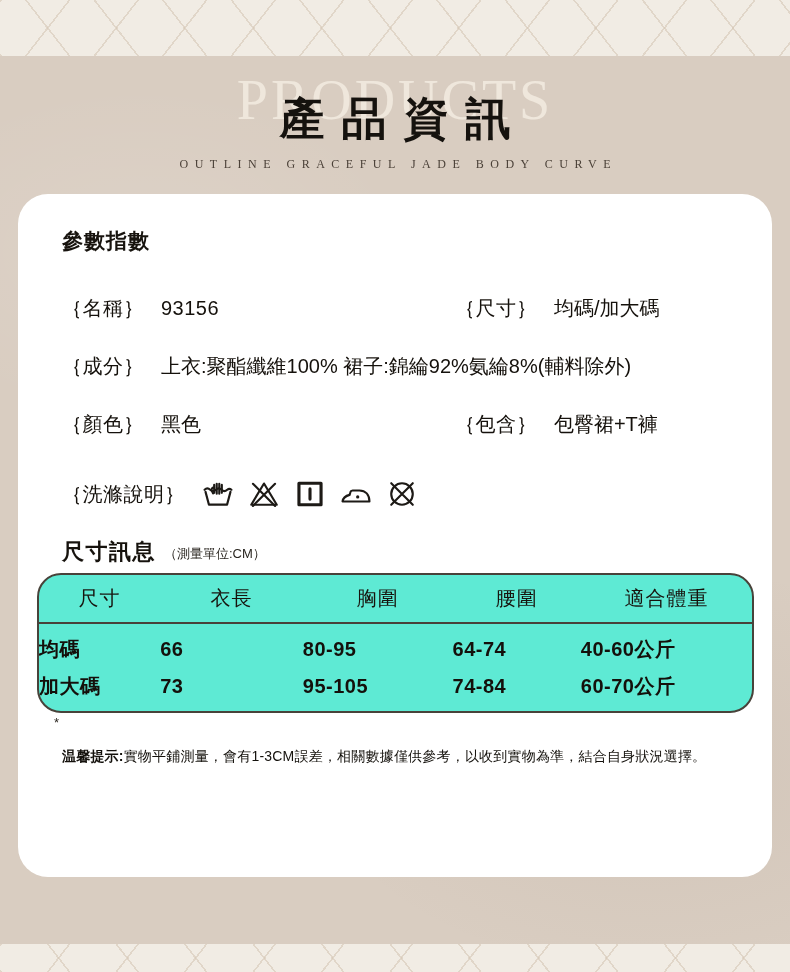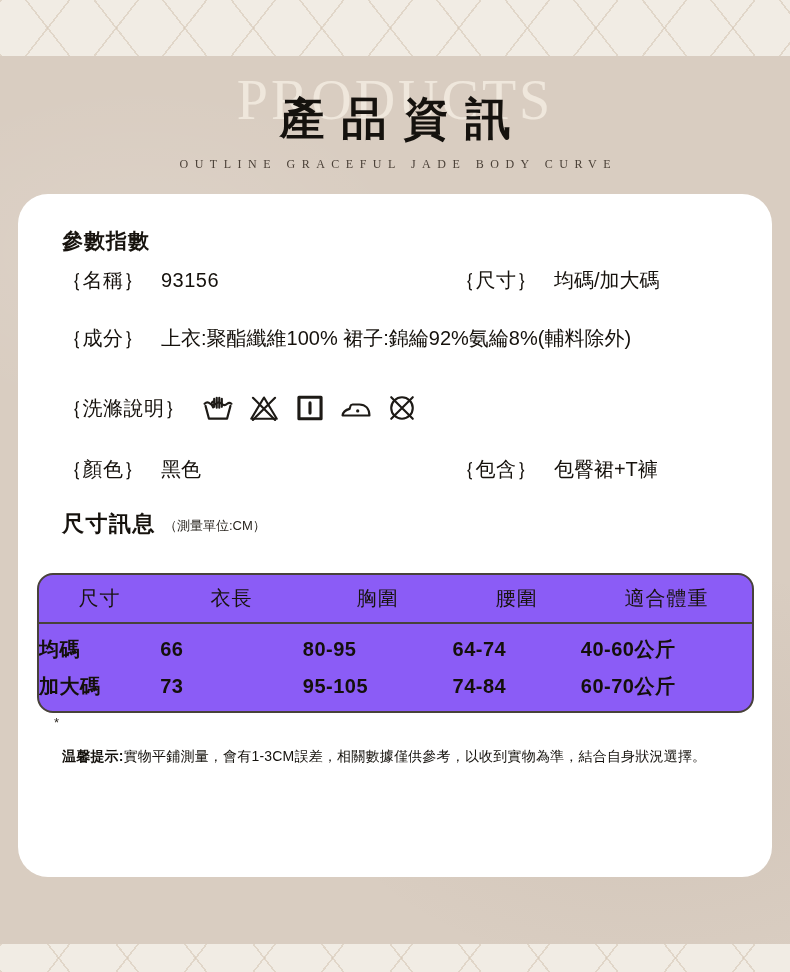--- a/index.html
+++ b/index.html
@@ -73,21 +73,21 @@
   .section-title {
     padding-top:32px;
     font-size:21px; font-weight:700; color:#17130e; line-height:30px;
     letter-spacing:1px;
   }
 
   .param-row {
     display:flex; align-items:center; white-space:nowrap;
     font-size:20px; color:#15110c; line-height:30px; height:30px;
   }
-  .row-1 { margin-top:9px; }
+  .row-1 { margin-top:37px; }
   .row-2 { margin-top:28px; }
   .row-3 { margin-top:28px; }
   .row-wash { margin-top:37px; height:36px; }
   .pair-left  { flex:0 0 59%; display:flex; align-items:center; }
   .pair-right { flex:1; display:flex; align-items:flex-end; }
   .param-label { font-weight:400; letter-spacing:.5px; }
   .param-value { margin-left:17px; font-weight:500; }
   .param-value.num { letter-spacing:.5px; }
 
   .wash-icons { display:flex; align-items:center; margin-left:16px; gap:12px; }
@@ -97,23 +97,23 @@
   .wash-icons svg .bold { stroke-width:2.2; }
 
   .size-heading {
     margin-top:24px; display:flex; align-items:flex-end; height:30px;
   }
   .size-heading .big { font-size:22px; font-weight:700; color:#16120d; letter-spacing:1.5px; line-height:28px; }
   .size-heading .note { font-size:13px; color:#2a2620; margin-left:8px; padding-bottom:3px; font-weight:500; }
 
   
   .size-table {
-    margin:35px -26px 0 -25px;
-    border:2px solid #48423a; border-radius:16px;
-    background:#8b5cf6; overflow:hidden;
+    margin:7px -26px 0 -25px;
+    border:2px solid #48423a; border-radius:24px;
+    background:#5eead4; overflow:hidden;
   }
   .size-table table { width:100%; border-collapse:collapse; table-layout:fixed; }
   .size-table col.c1 { width:17%; } .size-table col.c2 { width:20%; }
   .size-table col.c3 { width:21%; } .size-table col.c4 { width:18%; }
   .size-table col.c5 { width:24%; }
   .size-table th {
     height:48px; font-size:20px; font-weight:500; color:#17130d;
     border-bottom:2px solid #48423a; text-align:center; letter-spacing:1px;
   }
   .size-table td {
@@ -163,20 +163,31 @@
           <span class="param-label">｛尺寸｝</span>
           <span class="param-value">均碼/加大碼</span>
         </div>
       </div>
 
       <div class="param-row row-2">
         <span class="param-label">｛成分｝</span>
         <span class="param-value">上衣:聚酯纖維100% 裙子:錦綸92%氨綸8%(輔料除外)</span>
       </div>
 
+      <div class="param-row row-3">
+        <div class="pair-left">
+          <span class="param-label">｛顏色｝</span>
+          <span class="param-value">黑色</span>
+        </div>
+        <div class="pair-right">
+          <span class="param-label">｛包含｝</span>
+          <span class="param-value">包臀裙+T褲</span>
+        </div>
+      </div>
+
       <div class="param-row row-wash">
         <span class="param-label">｛洗滌說明｝</span>
         <div class="wash-icons">
           <svg viewBox="0 0 24 24" aria-hidden="true">
             <path d="M2.5 9 Q4.5 7.2 6.5 9 Q8.5 10.8 10.5 9 Q12.5 7.2 14.5 9 Q16.5 10.8 18.5 9 Q20 7.8 21.5 9"></path>
             <path d="M3.2 10.5 L5.6 19.5 L18.4 19.5 L20.8 10.5"></path>
             <path d="M9.3 5.6 V11.2 M11.1 4.8 V11.8 M12.9 4.8 V11.8 M14.7 5.6 V11.2"></path>
             <path d="M9.3 7.6 C7.9 7.3 7.2 8.3 7.6 9.6 L8.5 11.6"></path>
           </svg>
           <svg viewBox="0 0 24 24" aria-hidden="true">
@@ -188,31 +199,20 @@
             <path d="M12 8.4 V15.6" class="bold"></path>
           </svg>
           <svg viewBox="0 0 24 24" aria-hidden="true">
             <path d="M2.5 17.3 L21.5 17.3 C21.4 12.6 18.8 9.5 14.4 9.5 L9.6 9.5 C8.7 9.5 8.2 9.9 8 10.8 L7.5 12.6 C4.6 13.3 2.8 15 2.5 17.3 Z"></path>
             <circle cx="13.2" cy="14.1" r="1.15" class="fill"></circle>
           </svg>
           <svg viewBox="0 0 24 24" aria-hidden="true">
             <circle cx="12" cy="12" r="7.6"></circle>
             <path d="M4.4 4.4 L19.6 19.6 M19.6 4.4 L4.4 19.6"></path>
           </svg>
-        </div>
-      </div>
-
-      <div class="param-row row-3">
-        <div class="pair-left">
-          <span class="param-label">｛顏色｝</span>
-          <span class="param-value">黑色</span>
-        </div>
-        <div class="pair-right">
-          <span class="param-label">｛包含｝</span>
-          <span class="param-value">包臀裙+T褲</span>
         </div>
       </div>
 
       <div class="size-heading">
         <span class="big">尺寸訊息</span>
         <span class="note">（測量單位:CM）</span>
       </div>
 
       <div class="size-table">
         <table>

